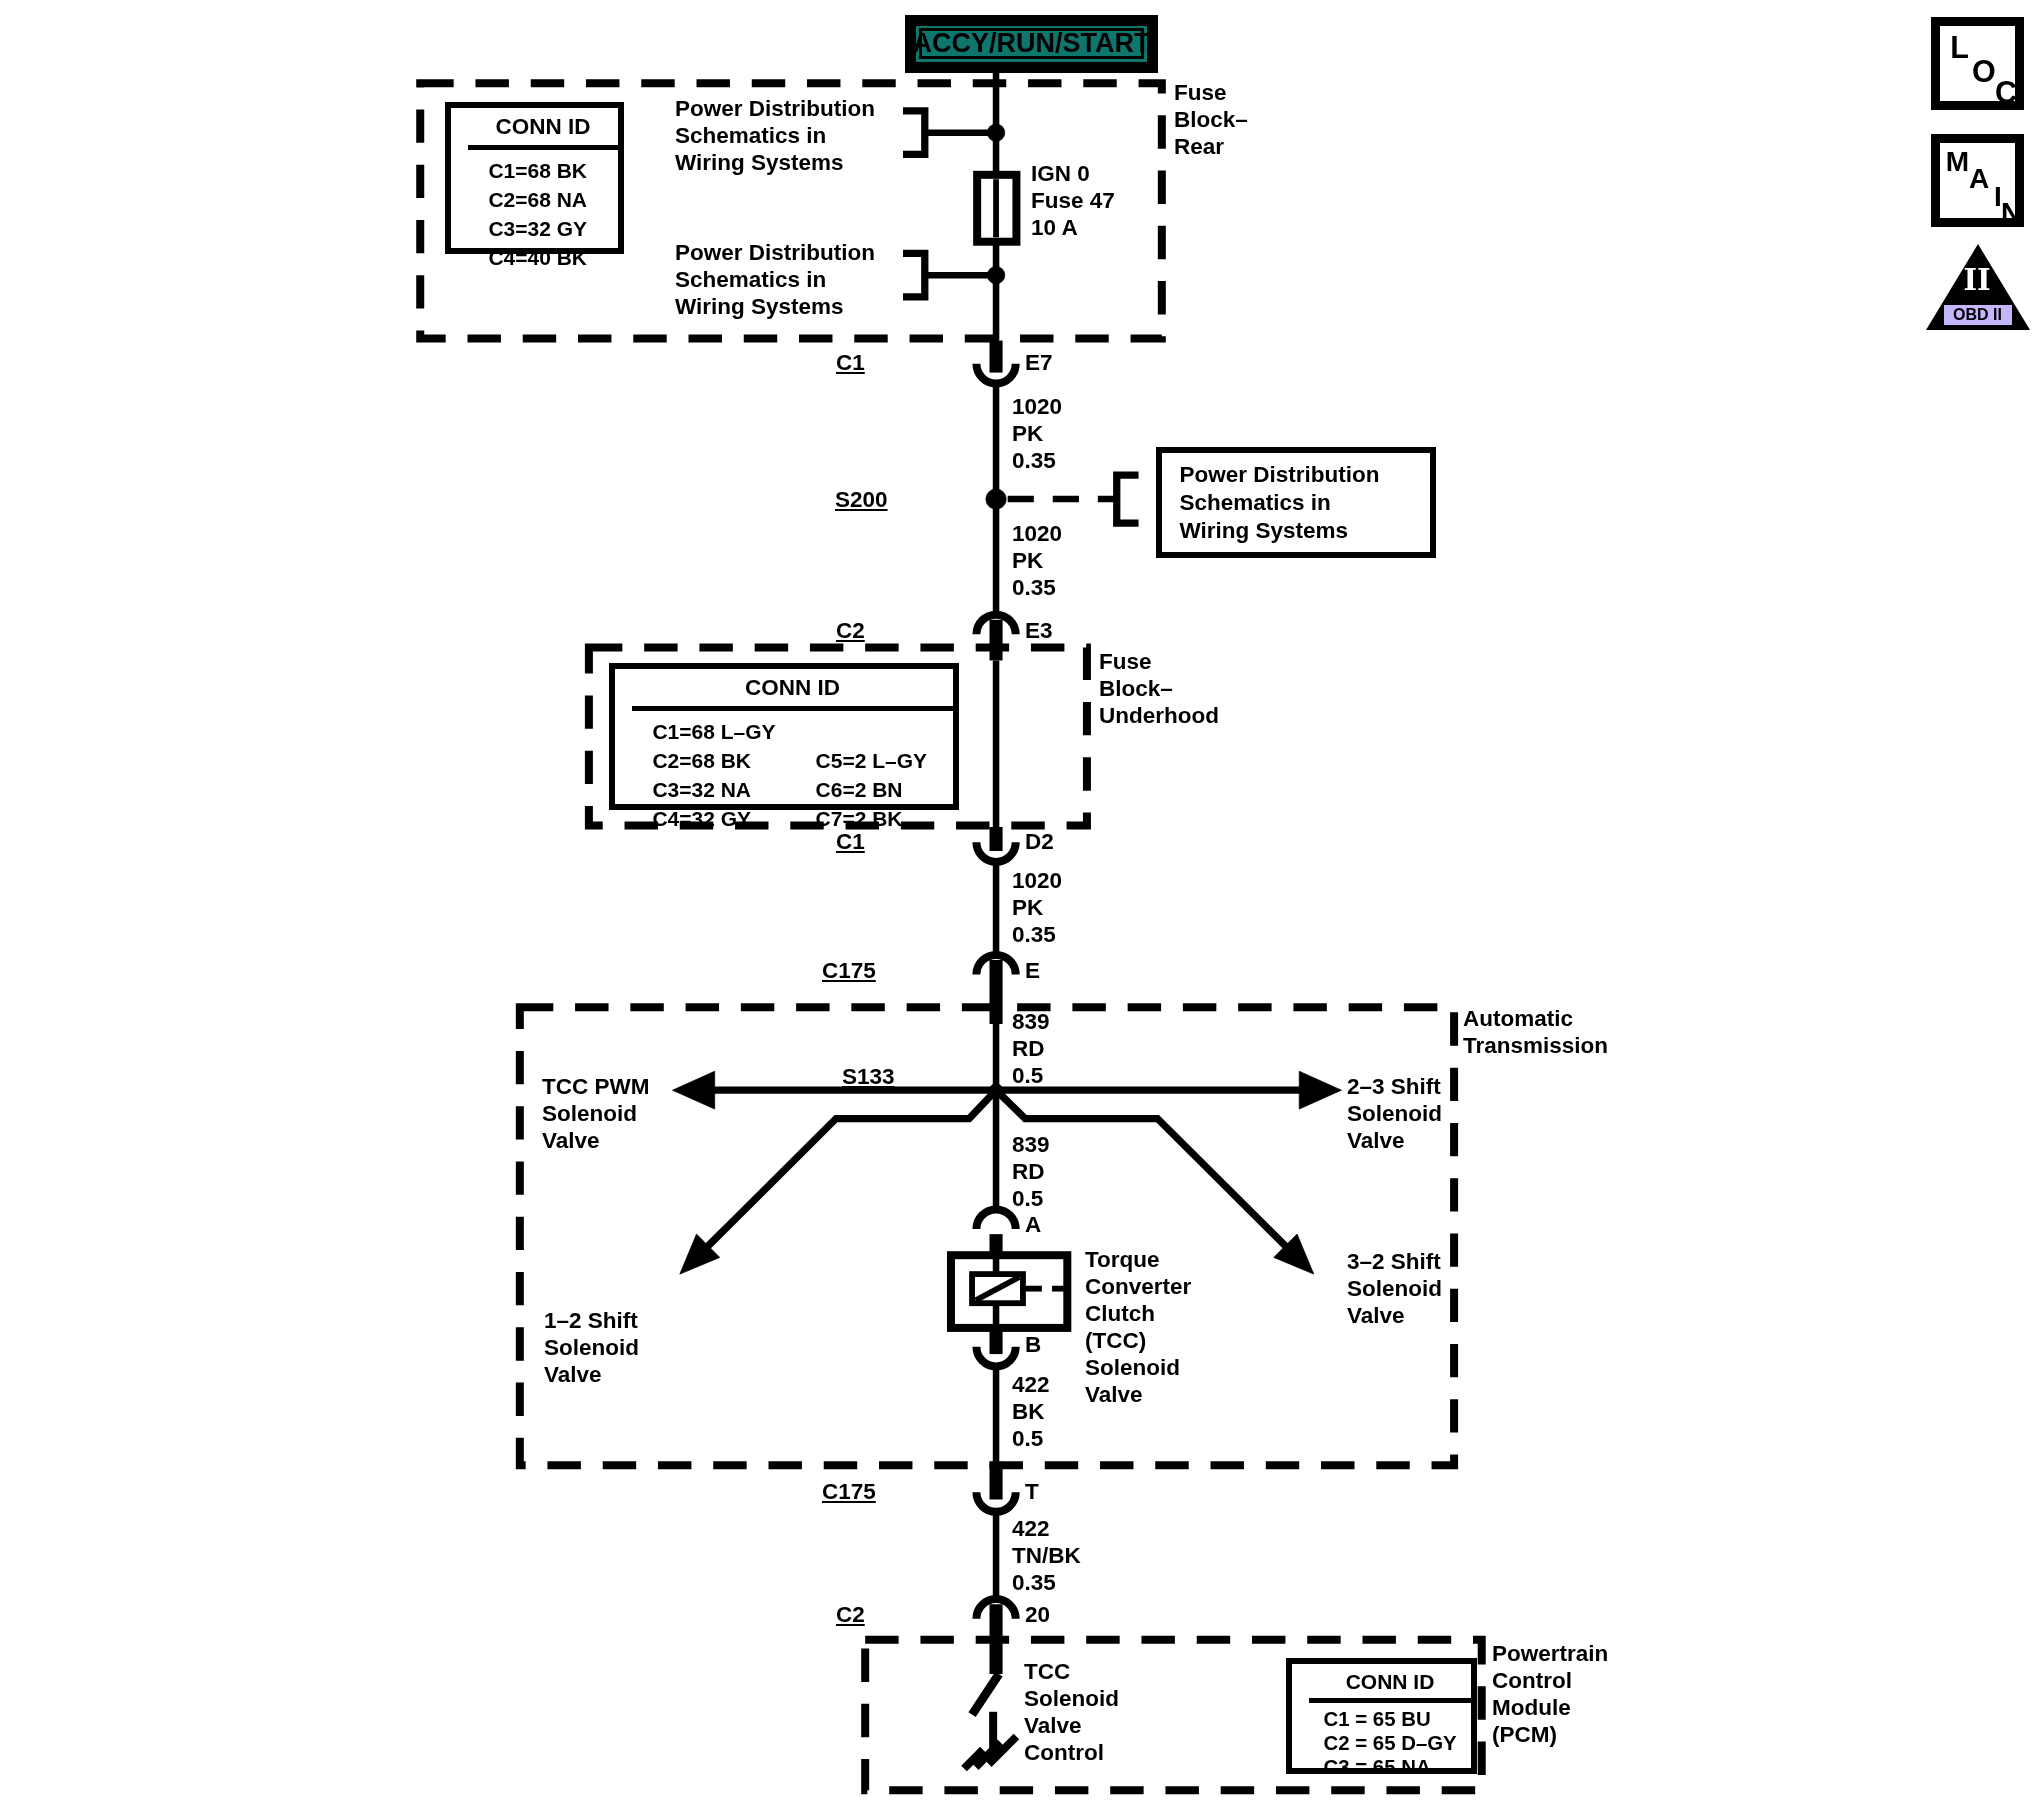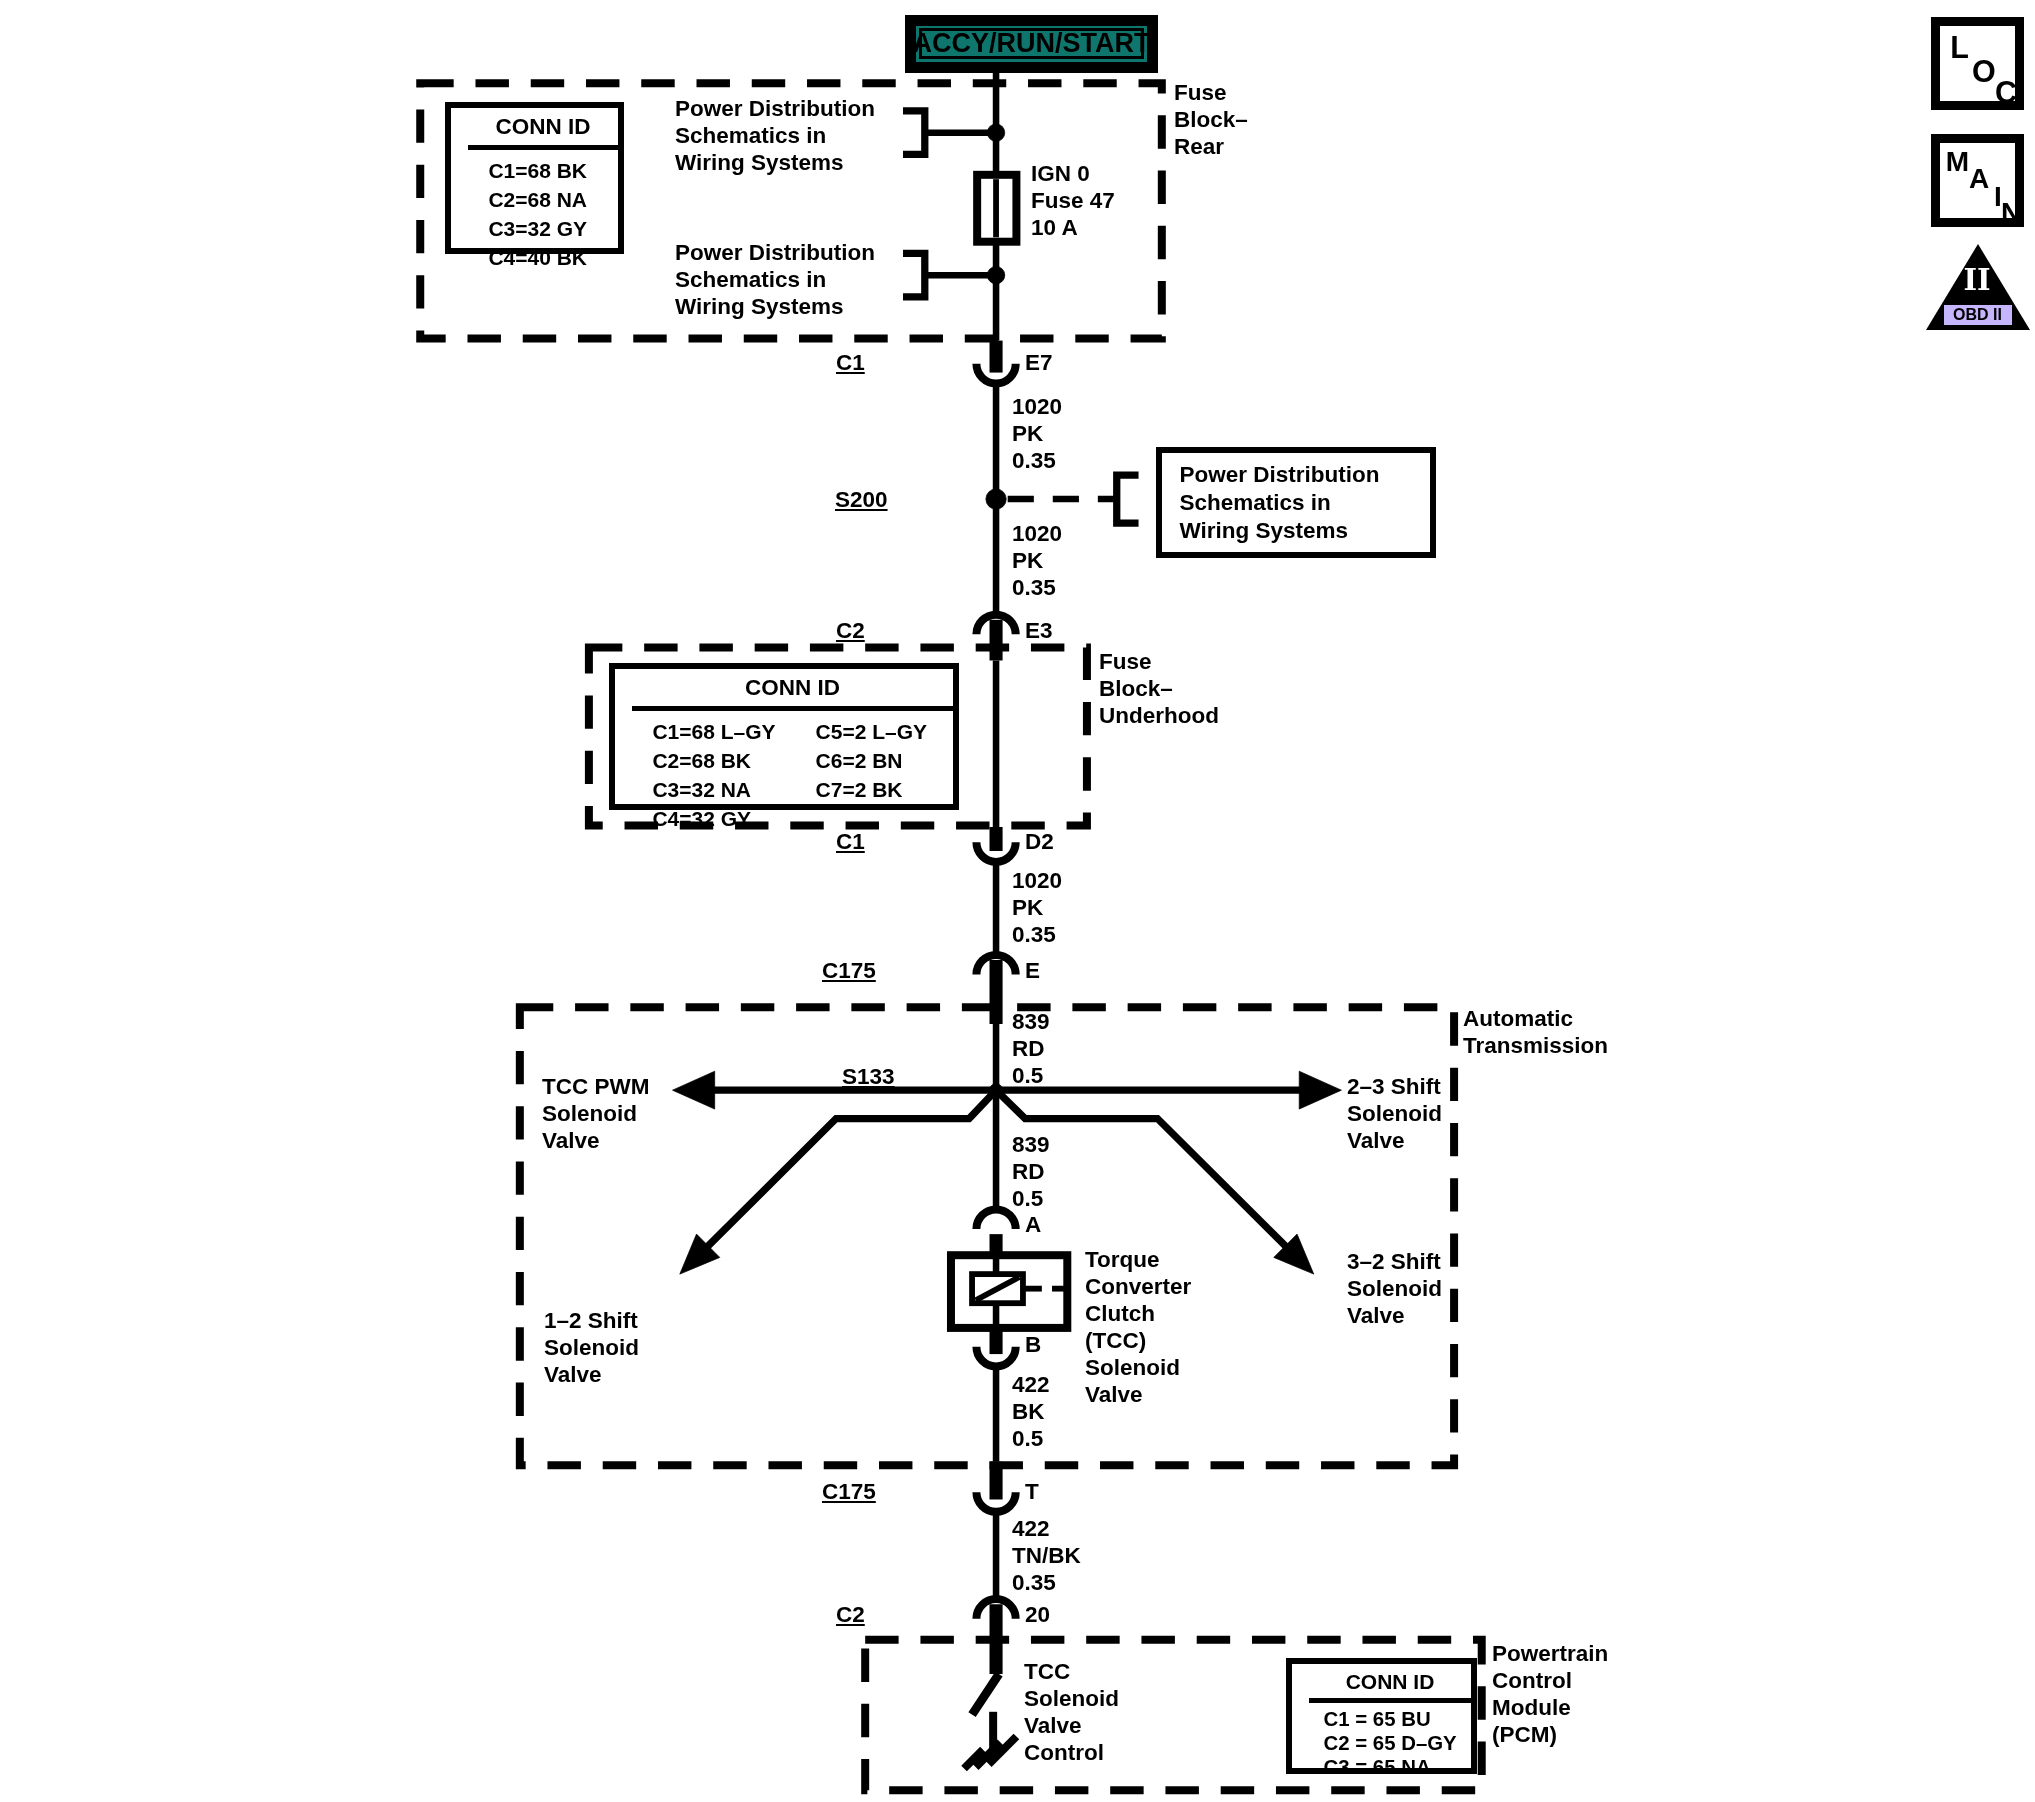--- a/index.html
+++ b/index.html
@@ -7,21 +7,21 @@
          font-family:"Liberation Sans",sans-serif;}
   #wires{position:absolute;left:0;top:0;}
   .lbl{position:absolute;font-weight:bold;font-size:22.5px;line-height:27px;color:#000;
        white-space:pre-line;}
   .rt{text-align:left;text-decoration:underline;}
   .cbox{position:absolute;background:#fff;border:6.5px solid #000;box-sizing:border-box;z-index:3;padding-left:17px;}
   .cbox .hd{font-weight:bold;font-size:22.5px;line-height:22.5px;text-align:center;
             border-bottom:5.8px solid #000;padding:8px 0 6.5px;}
   .cbox .bd{padding:5.8px 0 0 20.4px;font-weight:bold;font-size:21px;line-height:29px;
             white-space:pre-line;}
-  .cols{display:flex;}
+  .cols{display:flex;align-items:flex-end;}
   .cols .c2{margin-left:40px;}
   .pdbox{position:absolute;left:1156px;top:447px;width:280px;height:111px;background:#fff;
          border:6.5px solid #000;box-sizing:border-box;display:flex;align-items:center;z-index:3;}
   .pdbox .lblin{font-weight:bold;font-size:22.5px;line-height:28px;padding-left:17.5px;
                 white-space:pre-line;color:#000;}
   #accy{position:absolute;left:905px;top:14.5px;width:253px;height:58px;border:11px solid #000;
         box-sizing:border-box;background:#0f766e;z-index:3;}
   #accy .in{margin:2.9px;border:3.6px solid #000;height:calc(100% - 5.8px);box-sizing:border-box;
             display:flex;align-items:center;justify-content:center;font-weight:bold;font-size:27px;}
   .sqicon{position:absolute;left:1931px;width:93px;height:93px;border:9.5px solid #000;

